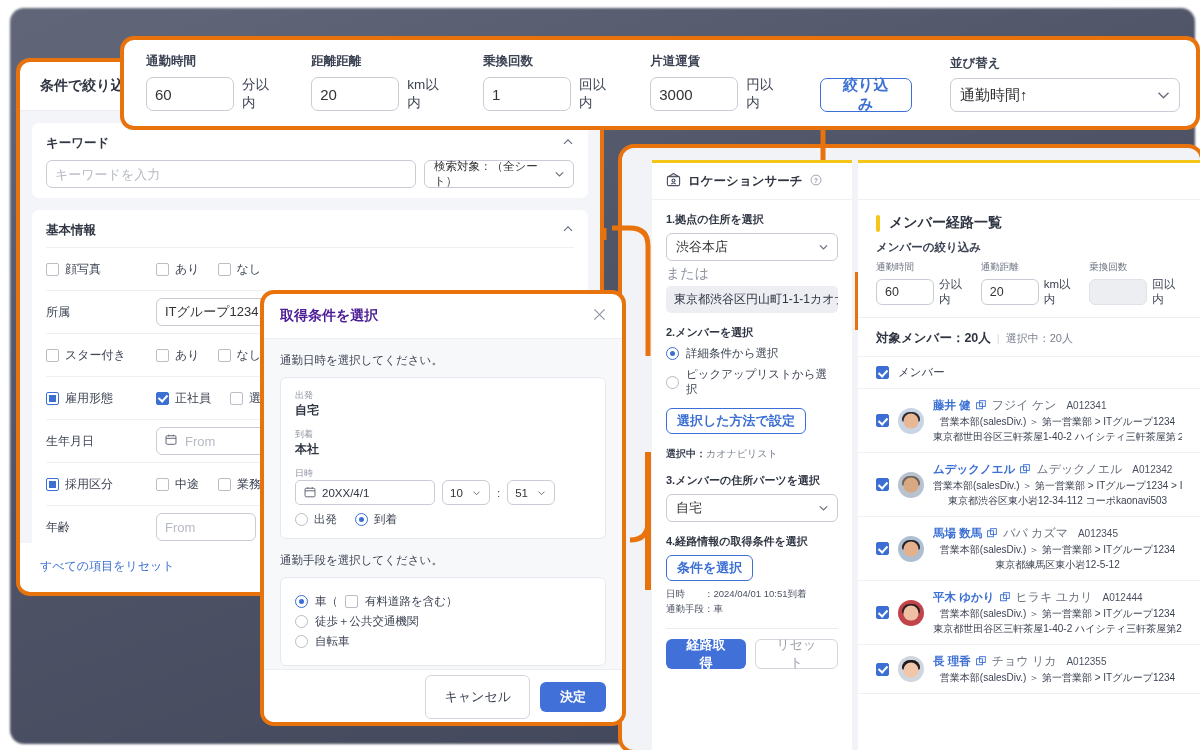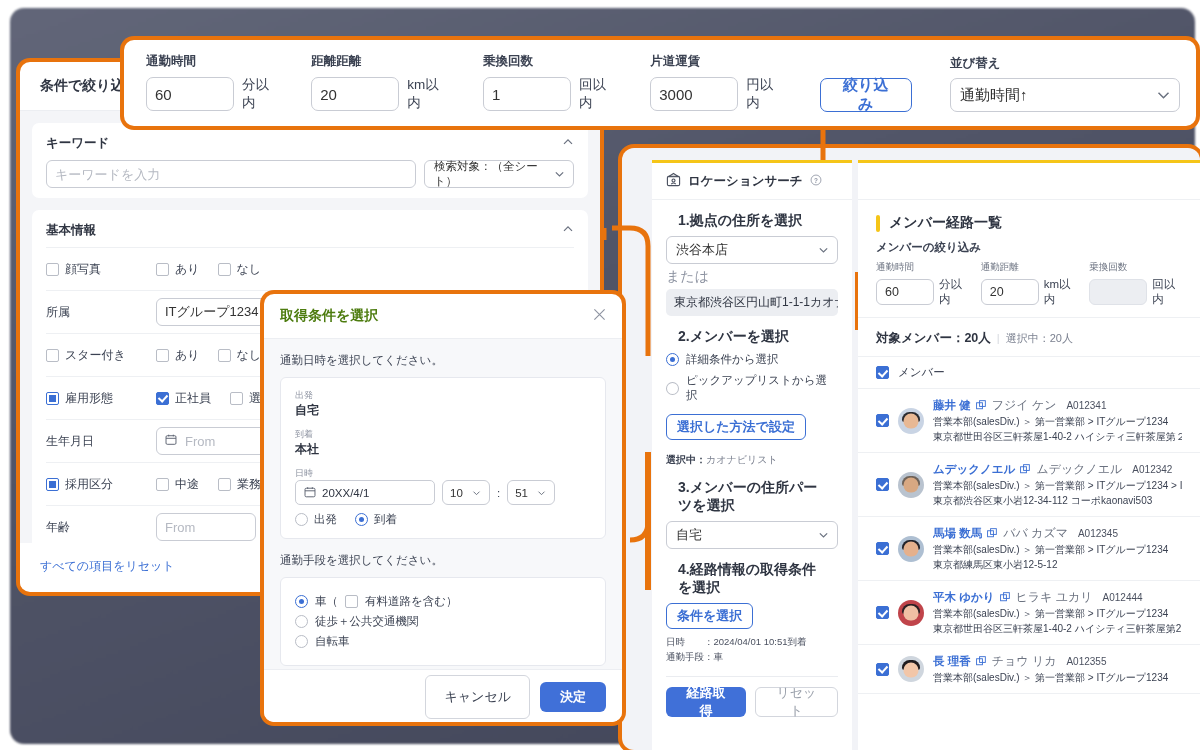--- a/index.html
+++ b/index.html
@@ -104,21 +104,21 @@
       font-size:12px;color:#3b6fd4;background:#fff;}
 
   
   #modal{
     position:absolute;left:264px;top:294px;width:358px;height:428px;
     background:#fff;border-radius:10px;box-shadow:0 0 0 4px #e8730d;
     overflow:hidden;
   }
   #modal .m-head{height:44px;display:flex;align-items:center;justify-content:space-between;
       padding:0 16px;border-bottom:1px solid #eceef2;}
-  #modal .m-title{font-weight:bold;font-size:14px;color:#4d7c0f;}
+  #modal .m-title{font-weight:bold;font-size:14px;color:#4c1d95;}
   #modal .m-body{background:#f7f8fa;padding:14px 16px;height:330px;box-sizing:border-box;}
   #modal .m-q{font-size:11.5px;color:#3b4252;margin-bottom:9px;}
   .mbox{background:#fff;border:1px solid #e6e8ee;border-radius:6px;padding:11px 14px;margin-bottom:14px;}
   .mini{font-size:9px;color:#8d93a1;}
   .mval{font-size:12px;color:#2f3542;font-weight:bold;margin-bottom:9px;}
   .dtrow{display:flex;align-items:center;gap:7px;margin-bottom:7px;}
   .dtinput{width:140px;height:25px;border:1px solid #c9ccd4;border-radius:5px;background:#fff;
     display:flex;align-items:center;gap:6px;padding:0 8px;box-sizing:border-box;font-size:11.5px;color:#2f3542;}
   .minisel{width:48px;height:25px;}
   .minisel.sel{padding:0 18px 0 7px;font-size:11.5px;}
@@ -129,21 +129,21 @@
       gap:10px;padding:0 16px;background:#fff;border-top:1px solid #eceef2;}
 
   
   #midpanel{
     position:absolute;left:652px;top:160px;width:200px;height:590px;
     background:#fff;overflow:hidden;border-top:3px solid #f5c518;
   }
   #midpanel .mp-head{height:36px;display:flex;align-items:center;gap:7px;padding:0 14px;
       font-weight:bold;font-size:12.5px;color:#2f3542;border-bottom:1px solid #eef0f3;}
   #midpanel .mp-body{padding:10px 14px;}
-  .step{font-weight:bold;font-size:14px;color:#2f3542;margin:12px 12px 6px;}
+  .step{font-weight:bold;font-size:11px;color:#2f3542;margin:12px 0 6px;}
   .step:first-child{margin-top:2px;}
   .orbit{font-size:14px;color:#8d93a1;margin:4px 0 3px;}
   .addrbox{background:#eceef2;border-radius:5px;height:27px;display:flex;align-items:center;
       padding:0 8px;font-size:12px;color:#2f3542;overflow:hidden;white-space:nowrap;}
   .radio-line{display:flex;align-items:center;gap:7px;font-size:11.5px;color:#3b4252;margin:6px 0;}
   .sub-note{font-size:10px;color:#7b8190;margin-top:13px;}
   .sub-note b{color:#3b4252;}
   .kv{font-size:9.5px;color:#4b5160;line-height:1.55;margin-top:6px;}
   .hr{border-top:1px solid #eaecf0;margin:12px 0 10px;}
 
@@ -162,21 +162,21 @@
   .ff .lab{font-size:9.5px;color:#6b7280;margin-bottom:3px;}
   .ff .r{display:flex;align-items:center;gap:5px;}
   .ff input.txt{width:58px;height:26px;font-size:12.5px;}
   .ff .u{font-size:11.5px;color:#3b4252;}
   .rp-count{padding:12px 18px 9px;font-size:11px;color:#7b8190;border-top:1px solid #eef0f3;}
   .rp-count b{font-size:12.5px;color:#2f3542;}
   .rp-count .sep{color:#d5d8de;margin:0 6px;}
   .mlist{border-top:1px solid #eef0f3;}
   .mhead{display:flex;align-items:center;gap:9px;padding:8px 18px;font-size:11.5px;color:#3b4252;
       border-bottom:1px solid #eef0f3;}
-  .mrow{display:flex;align-items:center;gap:9px;padding:8px 18px;border-bottom:1px solid #eef0f3;}
+  .mrow{display:flex;align-items:center;gap:9px;padding:8px 18px;border-bottom:1px solid #eef0f3;text-align:center;}
   .avatar{width:26px;height:26px;border-radius:50%;flex:0 0 26px;overflow:hidden;position:relative;}
   .av-face{position:absolute;left:50%;top:52%;transform:translate(-50%,-50%);
       width:15px;height:15px;border-radius:50% 50% 45% 45%;}
   .av-hair{position:absolute;left:50%;top:16%;transform:translateX(-50%);
       width:18px;height:10px;border-radius:9px 9px 3px 3px;}
   .minfo{flex:1;min-width:0;}
   .mname{font-size:11.5px;color:#3b6fd4;font-weight:bold;display:flex;align-items:center;gap:5px;
       white-space:nowrap;overflow:hidden;}
   .mkana{font-size:12px;color:#6b7280;font-weight:normal;margin-left:1px;}
   .mid{font-size:10px;color:#4b5160;font-weight:normal;margin-left:5px;}

